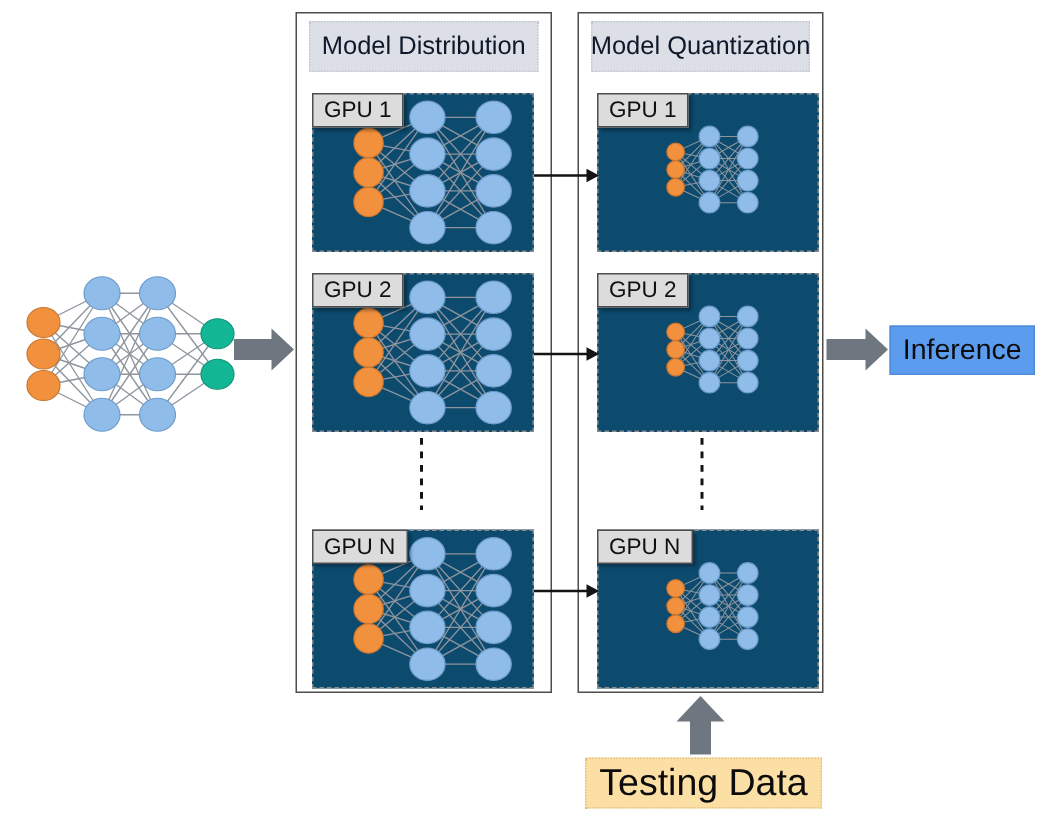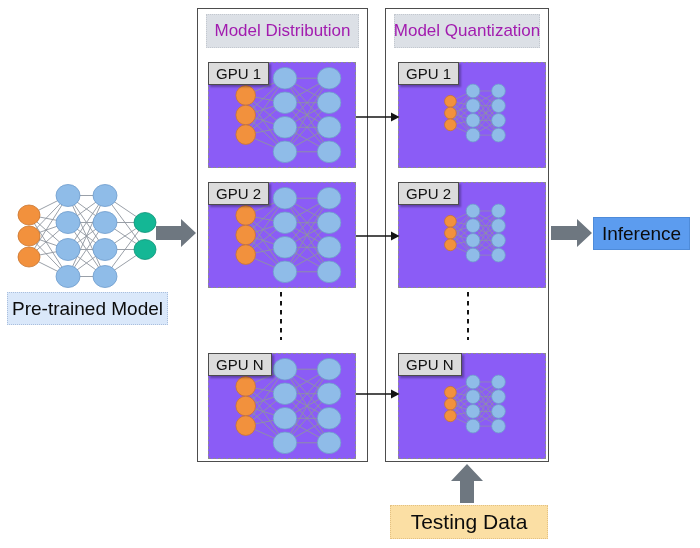--- a/index.html
+++ b/index.html
@@ -18,47 +18,47 @@
   }
   .abs{position:absolute;}
   
   .panel{position:absolute;top:8px;height:454px;border:1.5px solid var(--panel-border);background:#fff;box-sizing:border-box;}
   #dist-panel{left:197px;width:171px;}
   #quant-panel{left:385px;width:164px;text-decoration:underline;}
   .panel-header{
     position:absolute;top:5px;left:8px;right:8px;height:34px;
     background:var(--header-bg);border:1px dotted #c3c8cf;box-sizing:border-box;
     display:flex;align-items:center;justify-content:center;
-    font-size:17px;white-space:nowrap;color:#a21caf;
+    font-size:17px;white-space:nowrap;color:#0f172a;
   }
   
   .gpu-box{
     position:absolute;height:106px;border:1.5px dashed var(--dashed-border);
-    background:#8b5cf6;box-sizing:border-box;
+    background:#0c4a6e;box-sizing:border-box;
   }
   #dist-panel .gpu-box{left:10px;width:148px;}
   #quant-panel .gpu-box{left:12px;width:148px;}
   .gpu-box.row1{top:53px;} .gpu-box.row2{top:173px;} .gpu-box.rowN{top:344px;}
   .gpu-label{
     position:absolute;left:-1px;top:-1px;padding:1px 7px;
     background:var(--gpu-label-bg);border:1px solid #4d4d4d;
     font-size:15px;line-height:19px;color:#111;
     box-shadow:2px 2px 2px rgba(0,0,0,0.30);white-space:nowrap;z-index:2;
   }
   .net{position:absolute;left:0;top:0;width:100%;height:100%;display:block;}
   
   .tagbox{
     position:absolute;display:flex;align-items:center;justify-content:center;
     box-sizing:border-box;white-space:nowrap;color:#0c0c0c;
   }
   #pretrained-label{left:7px;top:292px;width:161px;height:33px;font-size:19px;
     background:var(--pretrained-bg);border:1px dotted #aabfdd;}
   #inference-label{left:593px;top:217px;width:97px;height:33px;font-size:19px;
     background:var(--inference-bg);border:1px solid #4e8bd9;}
-  #testing-label{left:390px;top:505px;width:158px;height:34px;font-size:21px;
+  #testing-label{left:390px;top:505px;width:158px;height:34px;font-size:25px;
     background:var(--testing-bg);border:1px dotted #e3c183;}
   
   #overlay{position:absolute;left:0;top:0;width:700px;height:548px;pointer-events:none;}
   .block-arrow{fill:var(--block-arrow);}
   .thin-line{stroke:var(--thin-arrow);stroke-width:1.6;fill:none;}
   .thin-head{fill:var(--thin-arrow);}
   .dashed-conn{stroke:var(--thin-arrow);stroke-width:2;stroke-dasharray:4.5 4.5;fill:none;}
 </style>
 </head>
 <body>
@@ -109,21 +109,20 @@
       <ellipse cx="62" cy="46.5" rx="12" ry="11" fill="#8FBCE8" stroke="#6E9CCB" stroke-width="0.8"></ellipse>
       <ellipse cx="62" cy="73.5" rx="12" ry="11" fill="#8FBCE8" stroke="#6E9CCB" stroke-width="0.8"></ellipse>
       <ellipse cx="62" cy="100.5" rx="12" ry="11" fill="#8FBCE8" stroke="#6E9CCB" stroke-width="0.8"></ellipse>
       <ellipse cx="99" cy="19.5" rx="12" ry="11" fill="#8FBCE8" stroke="#6E9CCB" stroke-width="0.8"></ellipse>
       <ellipse cx="99" cy="46.5" rx="12" ry="11" fill="#8FBCE8" stroke="#6E9CCB" stroke-width="0.8"></ellipse>
       <ellipse cx="99" cy="73.5" rx="12" ry="11" fill="#8FBCE8" stroke="#6E9CCB" stroke-width="0.8"></ellipse>
       <ellipse cx="99" cy="100.5" rx="12" ry="11" fill="#8FBCE8" stroke="#6E9CCB" stroke-width="0.8"></ellipse>
       <ellipse cx="139" cy="46.5" rx="11" ry="10" fill="#14B795" stroke="#0F9377" stroke-width="0.8"></ellipse>
       <ellipse cx="139" cy="73.5" rx="11" ry="10" fill="#14B795" stroke="#0F9377" stroke-width="0.8"></ellipse>
     </svg>
-  <div class="tagbox" id="pretrained-label">Pre-trained Model</div>
 
   <div class="panel" id="dist-panel">
     <div class="panel-header">Model Distribution</div>
 
     <div class="gpu-box row1">
       <div class="gpu-label">GPU 1</div>
       <svg class="net" viewBox="0 0 148 106">
           <line x1="37" y1="33" x2="77" y2="15.5" stroke="#8E959E" stroke-width="0.9"></line>
           <line x1="37" y1="33" x2="77" y2="40.5" stroke="#8E959E" stroke-width="0.9"></line>
           <line x1="37" y1="33" x2="77" y2="65.5" stroke="#8E959E" stroke-width="0.9"></line>

